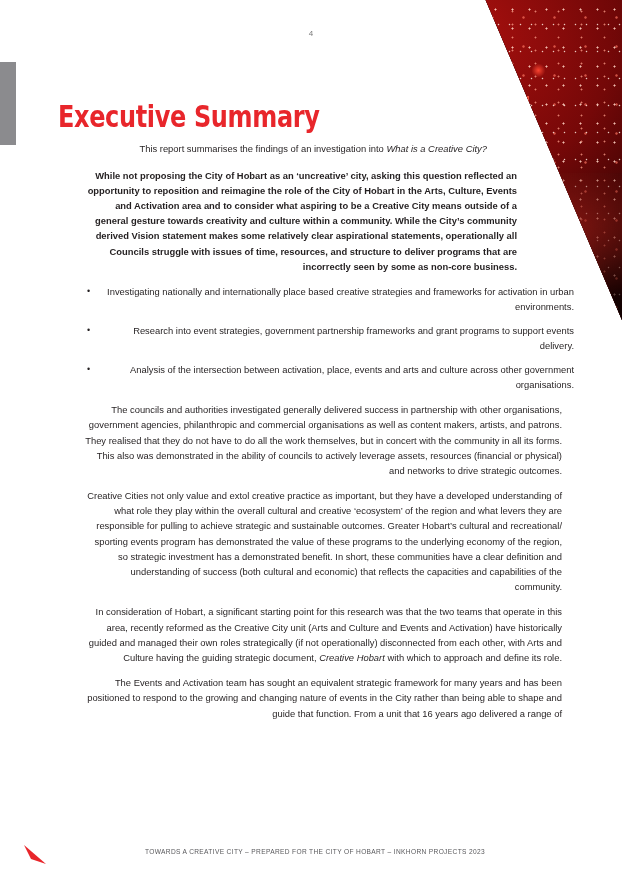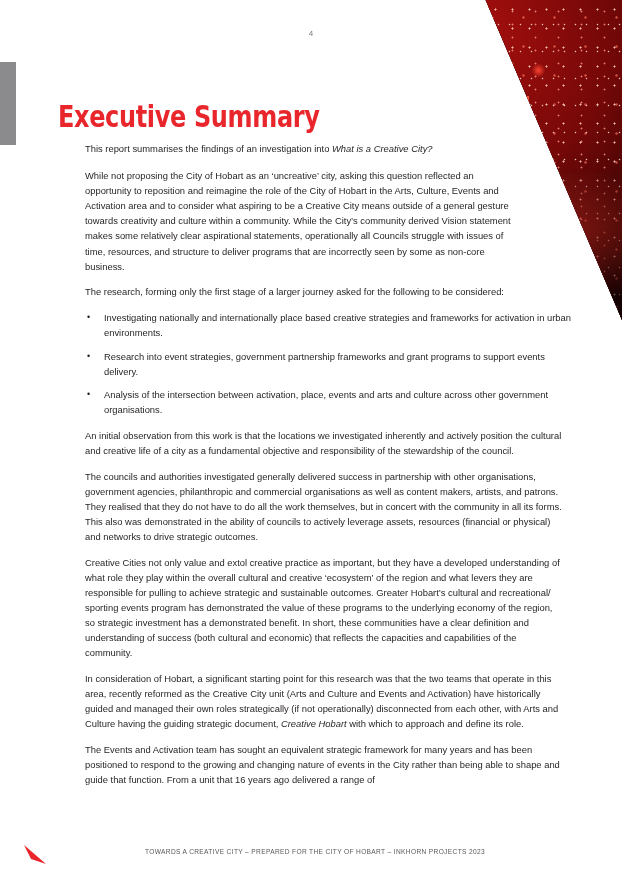--- a/index.html
+++ b/index.html
@@ -110,32 +110,33 @@
 
   
   #body-copy {
     position: absolute;
     left: 85px;
     top: 141px;
     width: 477px;
     color: #231f20;
     font-size: 9.4px;
     line-height: 15.1px;
+    text-align: right;
   }
   #body-copy p {
     margin: 0 0 10.5px 0;
   }
   #body-copy p.tight-intro {
     margin-bottom: 12px;
   }
   .it { font-style: italic; }
 
   
   .narrow-1 { width: 402px; }
-  .narrow-2 { width: 432px; }
+  .narrow-2 { width: 432px; font-weight: bold; }
 
   ul.bullets {
     margin: 0 0 10.5px 0;
     padding: 0;
     list-style: none;
   }
   ul.bullets li {
     position: relative;
     padding-left: 19px;
     margin-bottom: 8.5px;
@@ -187,29 +188,27 @@
   <div id="page-number">4</div>
 
   <h1 id="page-title">Executive Summary</h1>
 
   <div id="body-copy">
 
     <p class="tight-intro narrow-1"><span>This report summarises the findings of an investigation into </span><span class="it">What is a Creative City?</span></p>
 
     <p class="narrow-2">While not proposing the City of Hobart as an ‘uncreative’ city, asking this question reflected an opportunity to reposition and reimagine the role of the City of Hobart in the Arts, Culture, Events and Activation area and to consider what aspiring to be a Creative City means outside of a general gesture towards creativity and culture within a community.  While the City’s community derived Vision statement makes some relatively clear aspirational statements, operationally all Councils struggle with issues of time, resources, and structure to deliver programs that are incorrectly seen by some as non-core business.</p>
 
-    <p>The research, forming only the first stage of a larger journey asked for the following to be considered:</p>
 
     <ul class="bullets">
       <li><span class="bullet-dot">•</span><span>Investigating nationally and internationally place based creative strategies and frameworks for activation in urban environments.</span></li>
       <li><span class="bullet-dot">•</span><span>Research into event strategies, government partnership frameworks and grant programs to support events delivery.</span></li>
       <li><span class="bullet-dot">•</span><span>Analysis of the intersection between activation, place, events and arts and culture across other government organisations.</span></li>
     </ul>
 
-    <p>An initial observation from this work is that the locations we investigated inherently and actively position the cultural and creative life of a city as a fundamental objective and responsibility of the stewardship of the council.</p>
 
     <p>The councils and authorities investigated generally delivered success in partnership with other organisations, government agencies, philanthropic and commercial organisations as well as content makers, artists, and patrons. They realised that they do not have to do all the work themselves, but in concert with the community in all its forms.  This also was demonstrated in the ability of councils to actively leverage assets, resources (financial or physical) and networks to drive strategic outcomes.</p>
 
     <p>Creative Cities not only value and extol creative practice as important, but they have a developed understanding of what role they play within the overall cultural and creative ‘ecosystem’ of the region and what levers they are responsible for pulling to achieve strategic and sustainable outcomes. Greater Hobart’s cultural and recreational/ sporting events program has demonstrated the value of these programs to the underlying economy of the region, so strategic investment has a demonstrated benefit. In short, these communities have a clear definition and understanding of success (both cultural and economic) that reflects the capacities and capabilities of the community.</p>
 
     <p><span>In consideration of Hobart, a significant starting point for this research was that the two teams that operate in this area, recently reformed as the Creative City unit (Arts and Culture and Events and Activation) have historically guided and managed their own roles strategically (if not operationally) disconnected from each other, with Arts and Culture having the guiding strategic document, </span><span class="it">Creative Hobart</span><span> with which to approach and define its role.</span></p>
 
     <p>The Events and Activation team has sought an equivalent strategic framework for many years and has been positioned to respond to the growing and changing nature of events in the City rather than being able to shape and guide that function. From a unit that 16 years ago delivered a range of</p>
   </div>
 

